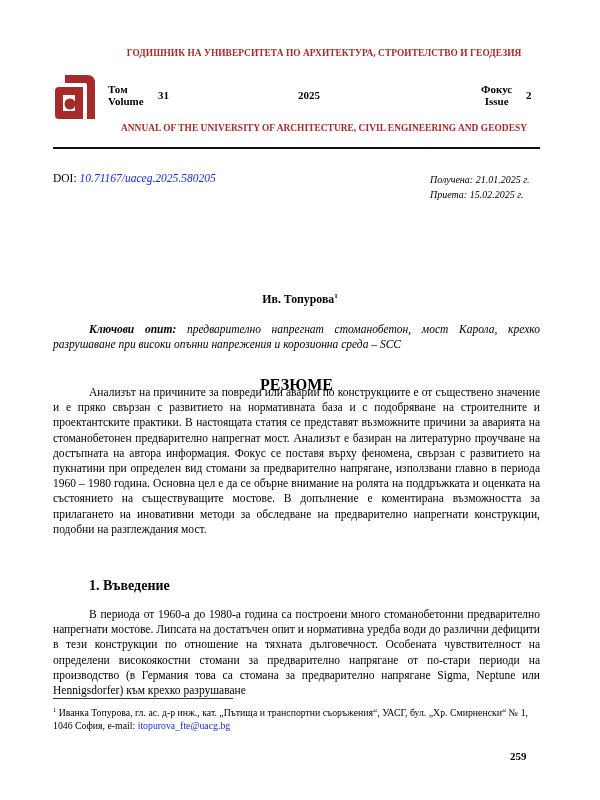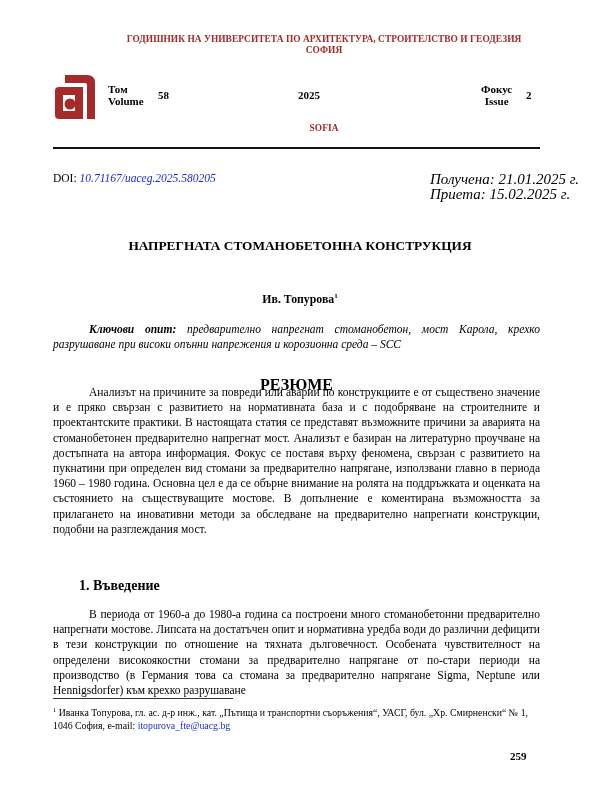--- a/index.html
+++ b/index.html
@@ -1,95 +1,93 @@
 <!DOCTYPE html>
 <html><head>
 <meta charset="utf-8">
 <style>
   html, body { margin: 0; padding: 0; background: #ffffff; }
   body { width: 600px; height: 800px; position: relative; overflow: hidden;
          font-family: "Liberation Serif", "DejaVu Serif", serif; color: #000; }
   .abs { position: absolute; }
   .red { color: #a52a2a; }
   .hdr-ttl { font-weight: bold; font-size: 9.4px; text-align: center; line-height: 11px; letter-spacing: 0.05px; }
-  #hdr-bg { left: 108px; top: 34px; width: 432px; }
+  #hdr-bg { left: 108px; top: 48px; width: 432px; }
   #hdr-en { left: 108px; top: 123px; width: 432px; }
   .logo { left: 53px; top: 73px; width: 44px; height: 48px; }
   .vol-lbl { font-weight: bold; font-size: 11px; line-height: 12px; }
   #vol-lbl { left: 108px; top: 83px; }
   #vol-num { left: 158px; top: 89px; font-weight: bold; font-size: 11px; }
   #year { left: 280px; top: 89px; font-weight: bold; font-size: 11px; width: 40px; text-align: right; }
   #issue-lbl { left: 481px; top: 83px; text-align: center; }
   #issue-num { left: 526px; top: 89px; font-weight: bold; font-size: 11px; }
   .rule { left: 53px; top: 147px; width: 487px; height: 1.6px; background: #111; }
   #doi { left: 53px; top: 172px; font-size: 11.5px; }
   #doi a { color: #1a2bd6; text-decoration: none; font-style: italic; }
-  #dates { left: 430px; top: 172px; font-style: italic; font-size: 15px; line-height: 15px; }
+  #dates { left: 430px; top: 172px; font-style: italic; font-size: 10px; line-height: 15px; }
   #title { left: 60px; top: 238px; width: 480px; text-align: center; font-weight: bold; font-size: 13.3px; line-height: 16.5px; }
   #author { left: 60px; top: 292px; width: 480px; text-align: center; font-weight: bold; font-size: 11.8px; }
   #author sup { font-size: 7px; }
   .body-p { left: 53px; width: 487px; font-size: 11.5px; line-height: 15.2px; text-align: justify; }
   .indent { text-indent: 36px; }
   #keywords { top: 322px; font-style: italic; }
   #keywords b { font-weight: bold; }
   #abstract-h { left: 53px; top: 376px; width: 487px; text-align: center; font-weight: bold; font-size: 16px; }
   #abstract { top: 385px; }
-  #intro-h { left: 79px; top: 578px; font-weight: bold; font-size: 14px; font-family: "Liberation Serif", serif; }
+  #intro-h { left: 89px; top: 578px; font-weight: bold; font-size: 14px; font-family: "Liberation Serif", serif; }
   #intro { top: 607px; }
   .fn-rule { left: 53px; top: 698px; width: 180px; height: 1px; background: #333; }
   #footnote { left: 53px; top: 703px; width: 487px; font-size: 9.8px; line-height: 13px; }
   #footnote sup { font-size: 6.5px; }
   #footnote a { color: #1a2bd6; text-decoration: none; }
   #page-num { left: 510px; top: 742px; font-weight: bold; font-size: 11px; margin-top: 8px; }
 </style>
 </head>
 <body>
 
 <div class="abs hdr-ttl red" id="hdr-bg">
   <div>ГОДИШНИК НА УНИВЕРСИТЕТА ПО АРХИТЕКТУРА, СТРОИТЕЛСТВО И ГЕОДЕЗИЯ</div>
-  <div>СОФИЯ</div>
 </div>
 
 <div class="abs logo">
   <svg width="44" height="48" viewBox="0 0 44 48">
     <path d="M12 2 H34 Q42 2 42 10 V46 H34 V12 Q34 10 32 10 H12 Z" fill="#a52a2a"></path>
     <path d="M2 18 Q2 14 6 14 H30 V46 H6 Q2 46 2 42 Z M10 22 V38 H22 V22 Z" fill="#a52a2a" fill-rule="evenodd"></path>
     <circle cx="17" cy="31" r="5.5" fill="#a52a2a"></circle>
   </svg>
 </div>
 
 <div class="abs vol-lbl" id="vol-lbl">
   <div>Том</div>
   <div>Volume</div>
 </div>
-<div class="abs" id="vol-num">58</div>
+<div class="abs" id="vol-num">31</div>
 <div class="abs" id="year">2025</div>
 <div class="abs vol-lbl" id="issue-lbl">
   <div>Фокус</div>
   <div>Issue</div>
 </div>
 <div class="abs" id="issue-num">2</div>
 
 <div class="abs hdr-ttl red" id="hdr-en">
-  <div>SOFIA</div>
+  <div>ANNUAL OF THE UNIVERSITY OF ARCHITECTURE, CIVIL ENGINEERING AND GEODESY</div>
 </div>
 
 <div class="abs rule"></div>
 
 <div class="abs" id="doi">
   <span>DOI: </span><a>10.71167/uaceg.2025.580205</a>
 </div>
 
 <div class="abs" id="dates">
   <div>Получена: 21.01.2025 г.</div>
   <div>Приета: 15.02.2025 г.</div>
 </div>
 
 <div class="abs" id="title">
-  <div>НАПРЕГНАТА СТОМАНОБЕТОННА КОНСТРУКЦИЯ</div>
 </div>
 
 <div class="abs" id="author">
   <span>Ив. Топурова</span><sup>1</sup>
 </div>
 
 <div class="abs body-p indent" id="keywords">
   <b>Ключови опит:</b><span> предварително напрегнат стоманобетон, мост Карола, крехко разрушаване при високи опънни напрежения и корозионна среда – SCC</span>
 </div>
 

